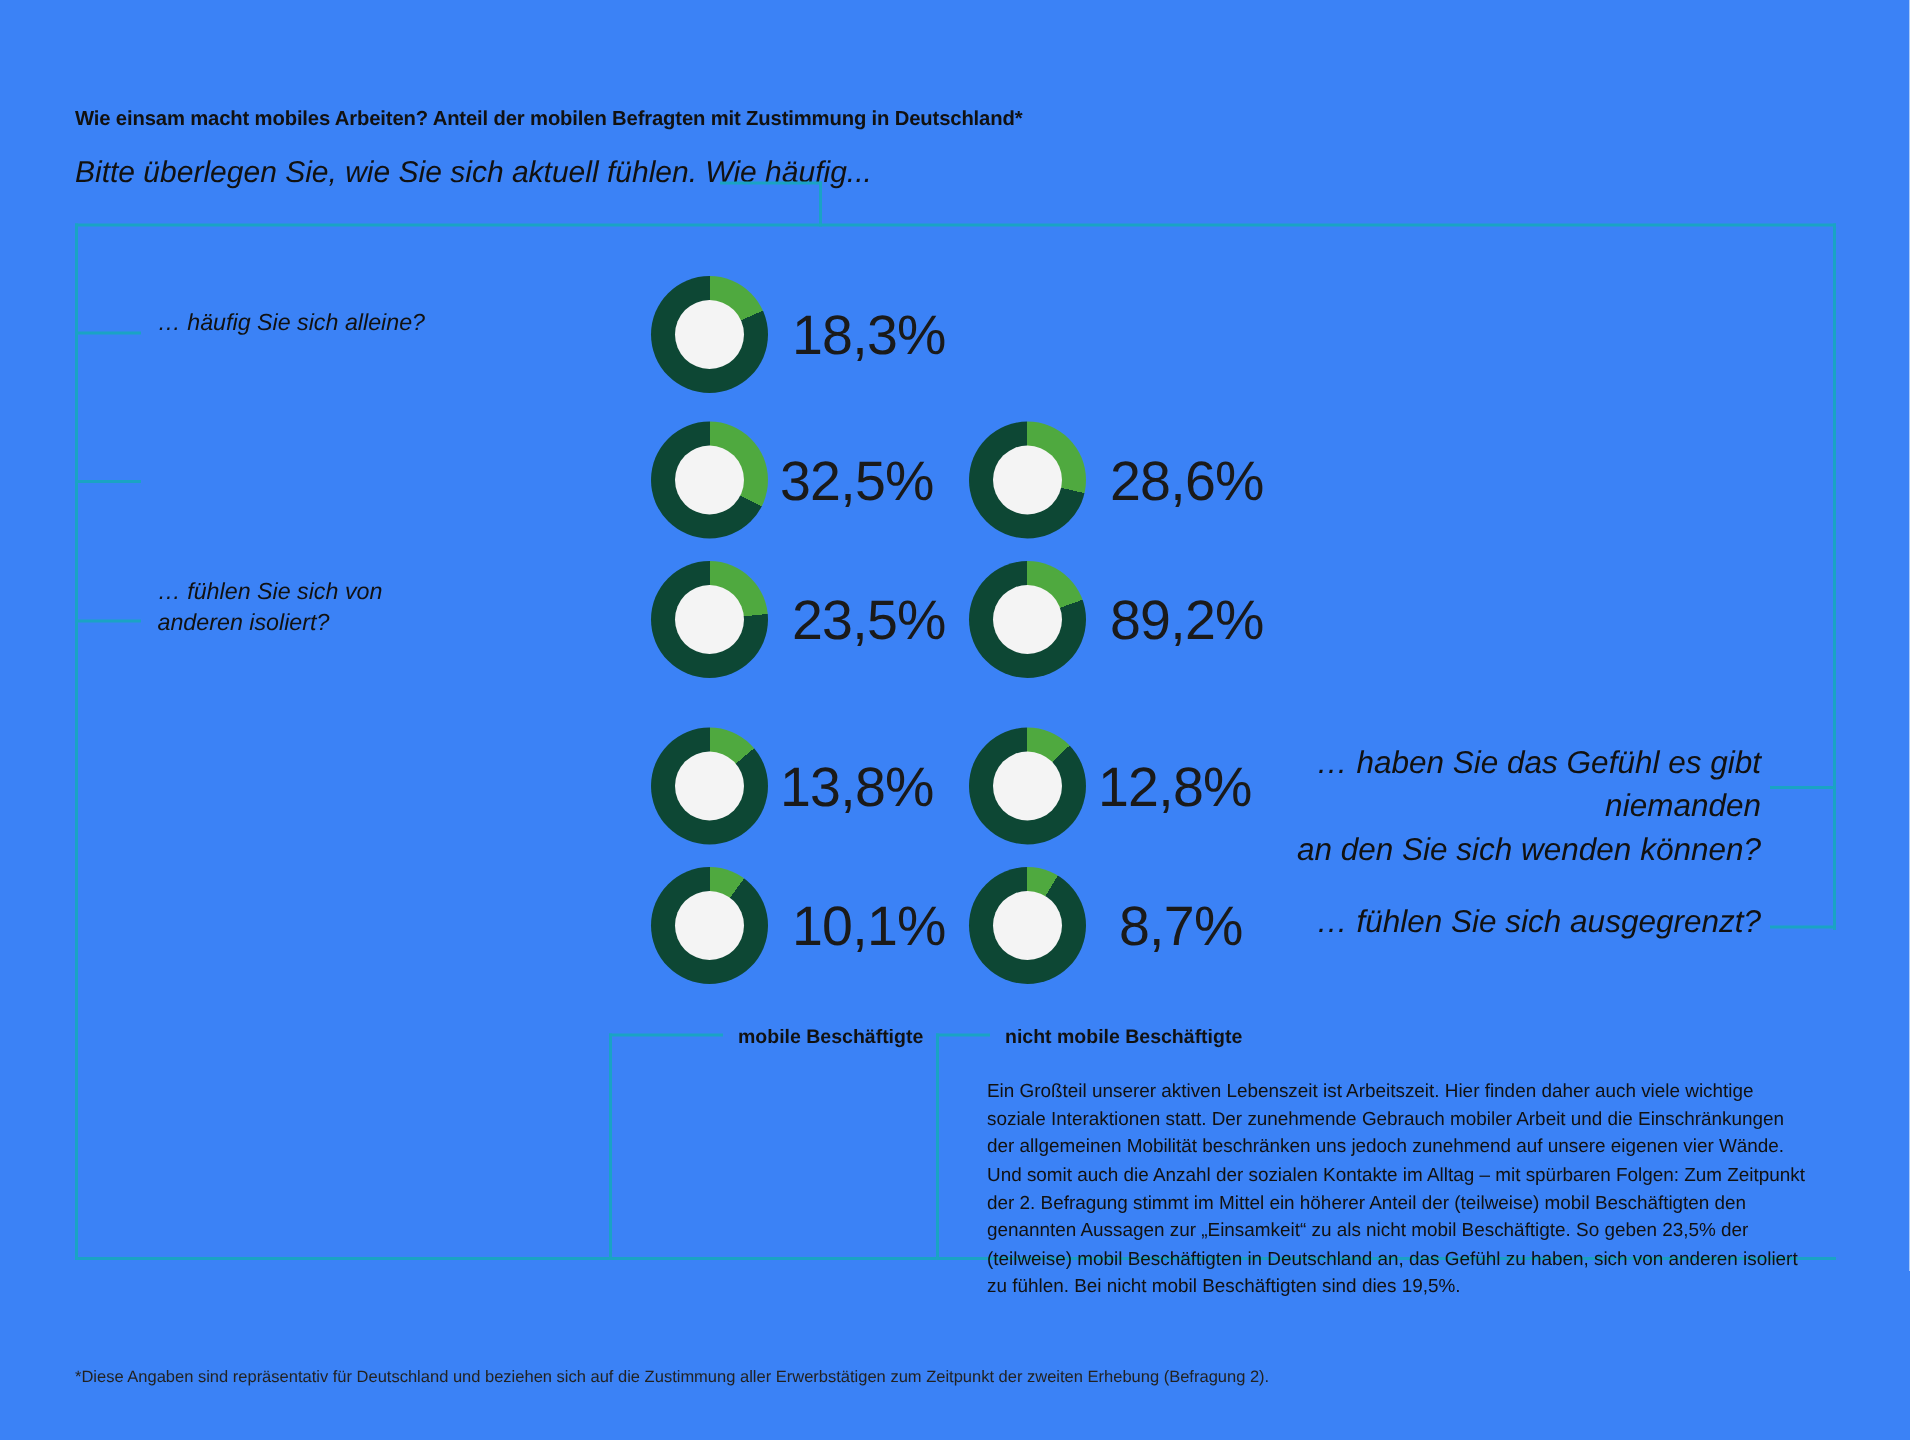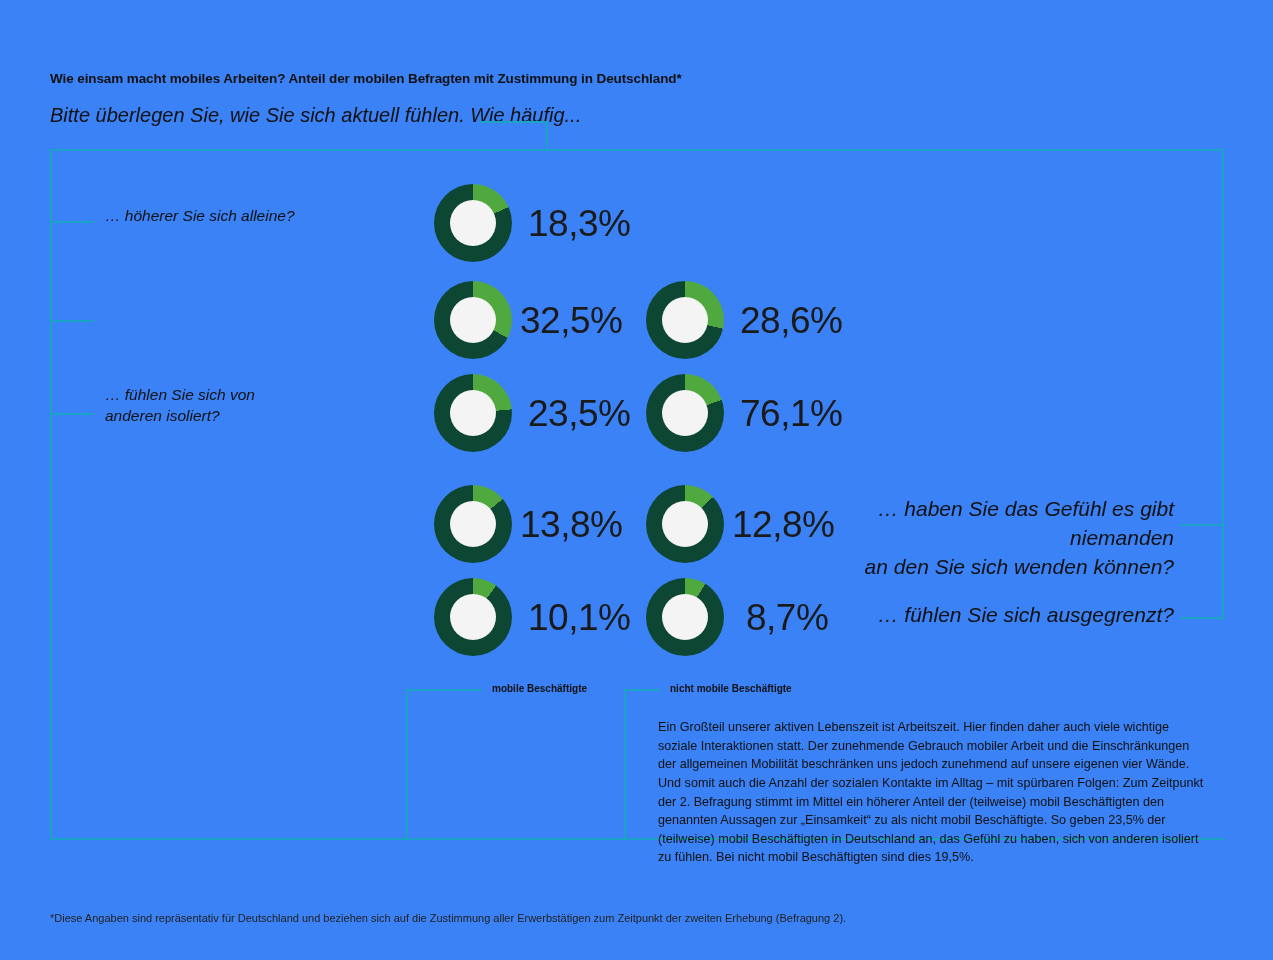--- a/index.html
+++ b/index.html
@@ -99,21 +99,21 @@
     font-weight: 400;
     color: #1a1a1a;
     letter-spacing: -0.5px;
     line-height: 1;
     white-space: nowrap;
   }
 
   
   .legend-label {
     position: absolute;
-    font-size: 10px;
+    font-size: 13px;
     font-weight: bold;
     color: #111111;
     white-space: nowrap;
   }
 
   
   .body-copy {
     position: absolute;
     left: 658px;
     top: 718px;
@@ -155,21 +155,21 @@
   <div class="rule h" style="left:50px; top:413px; width:44px;"></div>
 
   <div class="rule h" style="left:1180px; top:524px; width:44px;"></div>
   <div class="rule h" style="left:1180px; top:617px; width:44px;"></div>
 
   <div class="rule v" style="left:406px; top:689px; height:151px;"></div>
   <div class="rule h" style="left:406px; top:689px; width:76px;"></div>
   <div class="rule v" style="left:624px; top:689px; height:151px;"></div>
   <div class="rule h" style="left:624px; top:689px; width:36px;"></div>
 
-  <div class="qleft" style="left:105px; top:205px;">… höherer Sie sich alleine?</div>
+  <div class="qleft" style="left:105px; top:205px;">… häufig Sie sich alleine?</div>
   <div class="qleft" style="left:105px; top:384px;">… fühlen Sie sich von
 anderen isoliert?</div>
 
   <div class="qright" style="left:770px; top:495px; width:404px;">… haben Sie das Gefühl es gibt niemanden
 an den Sie sich wenden können?</div>
   <div class="qright" style="left:770px; top:601px; width:404px;">… fühlen Sie sich ausgegrenzt?</div>
 
   <div class="donut-wrap" style="left:434px; top:184px; gap:16px;">
     <div class="donut" style="background: conic-gradient(rgb(79, 169, 63) 0deg, rgb(79, 169, 63) 65.88deg, rgb(13, 71, 52) 65.88deg, rgb(13, 71, 52) 360deg);">
         <div class="hole"></div>
@@ -193,21 +193,21 @@
   <div class="donut-wrap" style="left:434px; top:374px; gap:16px;">
     <div class="donut" style="background: conic-gradient(rgb(79, 169, 63) 0deg, rgb(79, 169, 63) 84.6deg, rgb(13, 71, 52) 84.6deg, rgb(13, 71, 52) 360deg);">
         <div class="hole"></div>
       </div>
     <div class="pct">23,5%</div>
   </div>
   <div class="donut-wrap" style="left:646px; top:374px; gap:16px;">
     <div class="donut" style="background: conic-gradient(rgb(79, 169, 63) 0deg, rgb(79, 169, 63) 70.2deg, rgb(13, 71, 52) 70.2deg, rgb(13, 71, 52) 360deg);">
         <div class="hole"></div>
       </div>
-    <div class="pct">76,1%</div>
+    <div class="pct">89,2%</div>
   </div>
 
   <div class="donut-wrap" style="left:434px; top:485px; gap:8px;">
     <div class="donut" style="background: conic-gradient(rgb(79, 169, 63) 0deg, rgb(79, 169, 63) 49.68deg, rgb(13, 71, 52) 49.68deg, rgb(13, 71, 52) 360deg);">
         <div class="hole"></div>
       </div>
     <div class="pct">13,8%</div>
   </div>
   <div class="donut-wrap" style="left:646px; top:485px; gap:8px;">
     <div class="donut" style="background: conic-gradient(rgb(79, 169, 63) 0deg, rgb(79, 169, 63) 46.08deg, rgb(13, 71, 52) 46.08deg, rgb(13, 71, 52) 360deg);">

